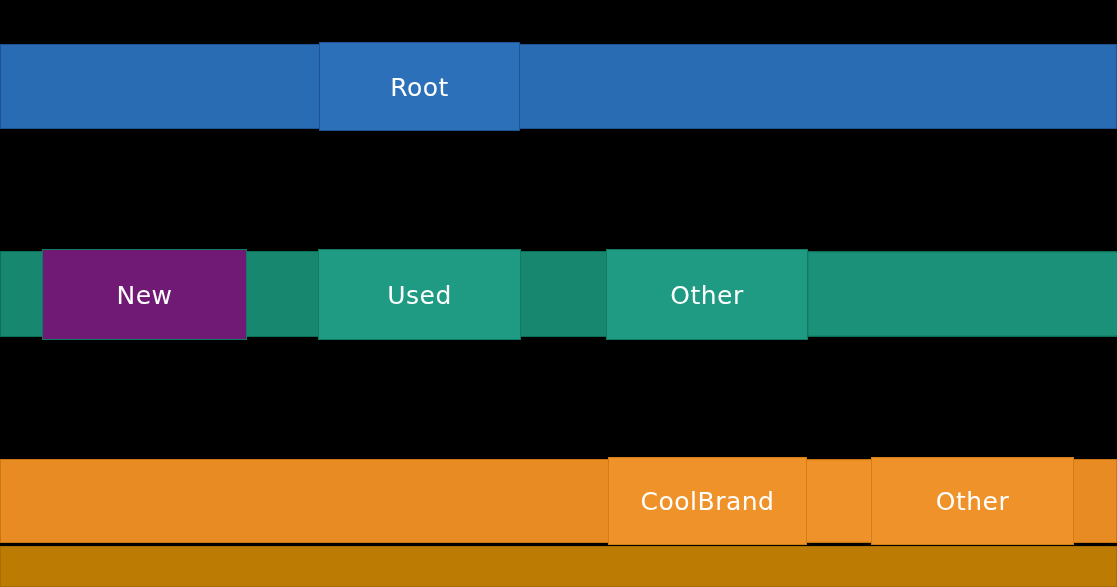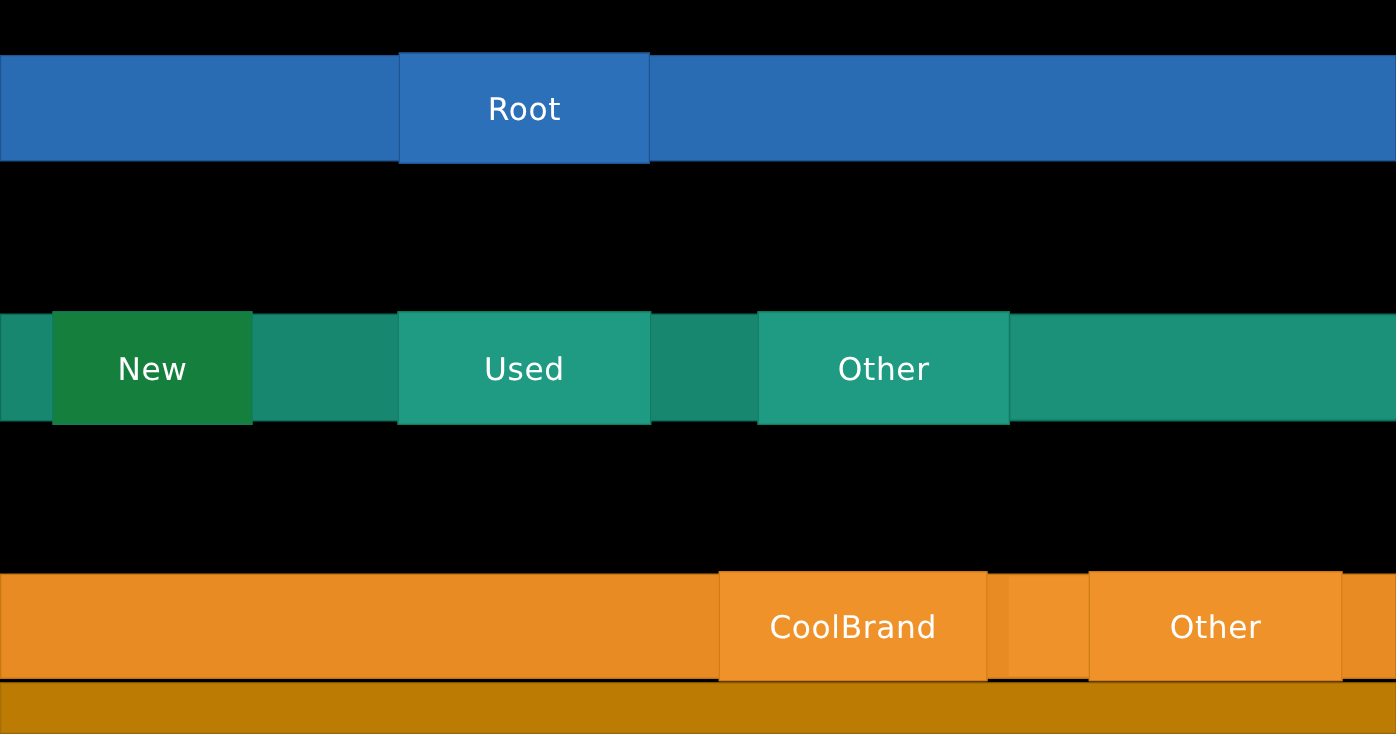--- a/index.html
+++ b/index.html
@@ -42,33 +42,33 @@
 
 <div id="canvas" style="width: 1117px; height: 587px; background: rgb(0, 0, 0);">
 
   <div class="track" style="left: 0px; top: 44px; width: 1117px; height: 85px; background: rgb(42, 108, 180); border-color: rgb(30, 84, 147); line-height: 85px;"></div>
   <div class="node" style="left: 319px; top: 42px; width: 201px; height: 89px; background: rgb(45, 112, 186); border-color: rgb(30, 84, 147); line-height: 89px;">
     <span class="node-label">Root</span>
   </div>
 
   <div class="track" style="left: 0px; top: 251px; width: 1117px; height: 86px; background: rgb(23, 136, 111); border-color: rgb(14, 111, 89); line-height: 86px;"></div>
   <div class="segment" style="left: 809px; top: 253px; width: 308px; height: 82px; background: rgb(27, 145, 121); line-height: 82px;"></div>
-  <div class="node" style="left: 42px; top: 249px; width: 160px; height: 91px; background: #15803d; border-color: rgb(17, 122, 98); line-height: 91px;">
+  <div class="node" style="left: 42px; top: 249px; width: 205px; height: 91px; background: #701a75; border-color: rgb(17, 122, 98); line-height: 91px;">
     <span class="node-label">New</span>
   </div>
   <div class="node" style="left: 318px; top: 249px; width: 203px; height: 91px; background: rgb(30, 155, 130); border-color: rgb(17, 122, 98); line-height: 91px;">
     <span class="node-label">Used</span>
   </div>
   <div class="node" style="left: 606px; top: 249px; width: 202px; height: 91px; background: rgb(30, 155, 130); border-color: rgb(17, 122, 98); line-height: 91px;">
     <span class="node-label">Other</span>
   </div>
 
   <div class="track" style="left: 0px; top: 459px; width: 1117px; height: 84px; background: rgb(231, 139, 34); border-color: rgb(201, 119, 18); line-height: 84px;"></div>
   <div class="segment" style="left: 807px; top: 461px; width: 64px; height: 80px; background: rgb(240, 146, 42); line-height: 80px;"></div>
-  <div class="node" style="left: 575px; top: 457px; width: 215px; height: 88px; background: rgb(240, 146, 42); border-color: rgb(211, 125, 21); line-height: 88px;">
+  <div class="node" style="left: 608px; top: 457px; width: 199px; height: 88px; background: rgb(240, 146, 42); border-color: rgb(211, 125, 21); line-height: 88px;">
     <span class="node-label">CoolBrand</span>
   </div>
   <div class="node" style="left: 871px; top: 457px; width: 203px; height: 88px; background: rgb(240, 146, 42); border-color: rgb(211, 125, 21); line-height: 88px;">
     <span class="node-label">Other</span>
   </div>
 
   <div class="track" style="left: 0px; top: 546px; width: 1117px; height: 41px; background: rgb(188, 124, 4); border-color: rgb(169, 110, 3); line-height: 41px;"></div>
 
 </div>
 

